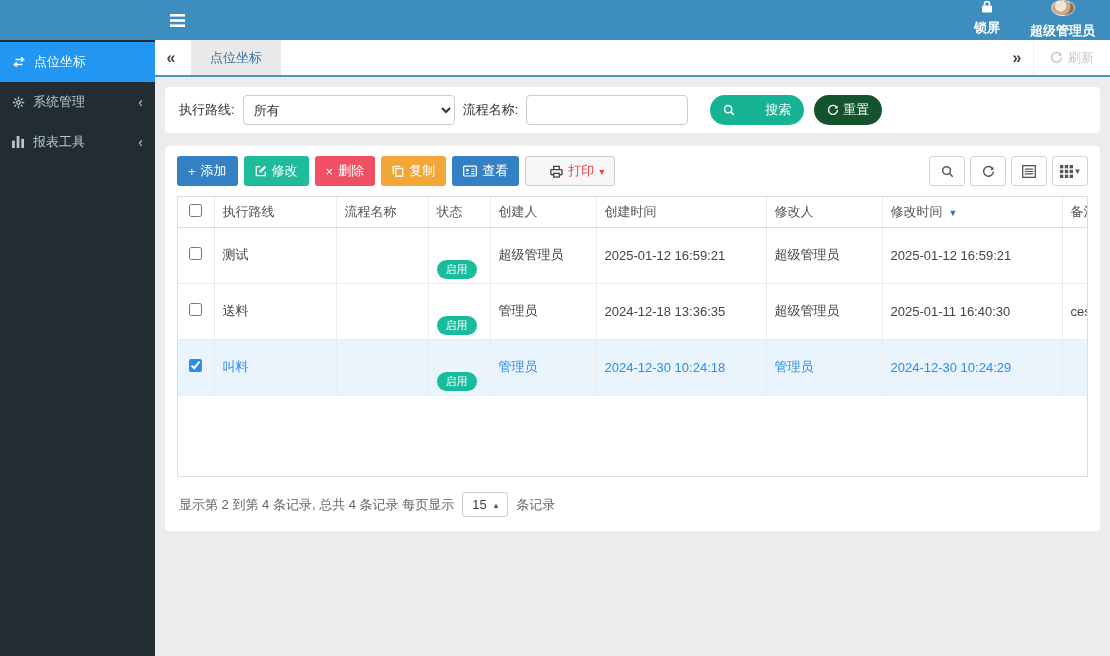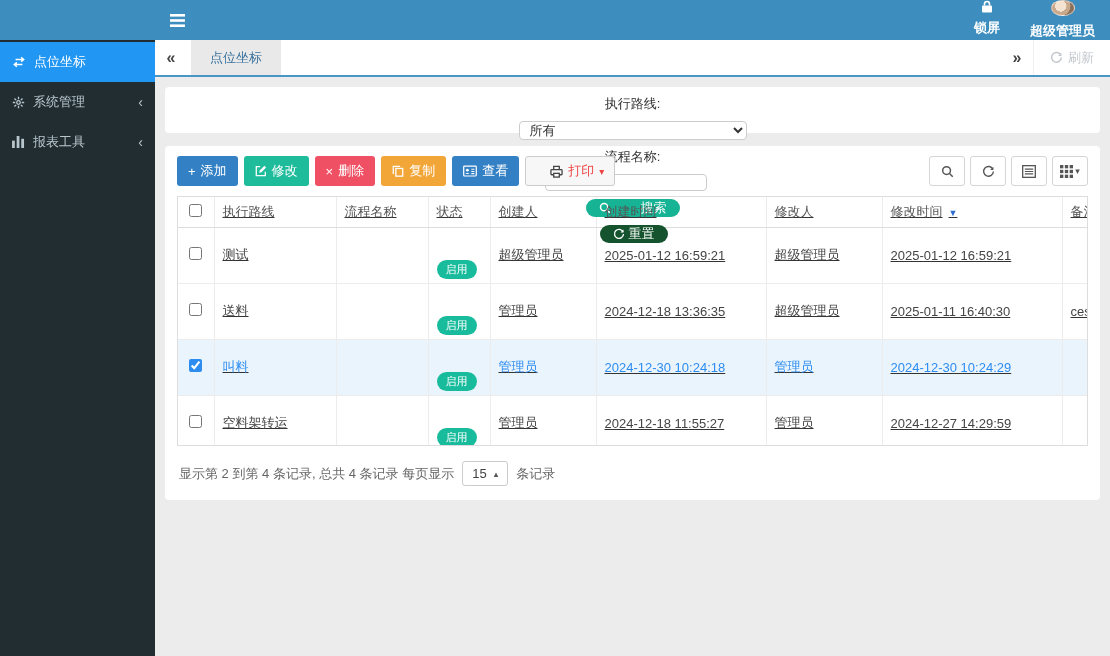--- a/index.html
+++ b/index.html
@@ -31,41 +31,41 @@
 
   
   .content { margin-left:155px; padding-top:40px; height:656px; background:#ececec; }
   .tabbar { height:37px; background:#fff; border-bottom:2px solid #4796c6; display:flex; align-items:stretch; }
   .tab-collapse { width:32px; display:flex; align-items:center; justify-content:center; color:#444; font-size:16px; font-weight:bold; cursor:pointer; }
   .tab { background:#e9e9e9; color:#39719d; padding:0 19px; display:flex; align-items:center; font-size:13px; margin-left:4px; cursor:pointer; }
   .tabbar-right { margin-left:auto; display:flex; align-items:stretch; }
   .refresh-link { display:flex; align-items:center; gap:5px; padding:0 16px; color:#c2c7cd; border-left:1px solid #f0f0f0; cursor:pointer; }
 
   .page { padding:10px; }
-  .card { background:#fff; border-radius:4px;flex-direction:column; }
+  .card { background:#fff; border-radius:4px; }
   .filter-card { height:46px; padding:8px 14px; display:flex; align-items:center; gap:8px; }
   .filter-label { font-size:13px; color:#333; }
-  .filter-select { width:228px; height:30px; border:1px solid #ccc; border-radius:4px; padding:0 6px; font-size:13px; color:#333; background:#fff; }
+  .filter-select { width:212px; height:30px; border:1px solid #ccc; border-radius:4px; padding:0 6px; font-size:13px; color:#333; background:#fff; }
   .filter-input { width:162px; height:30px; border:1px solid #ccc; border-radius:4px; padding:0 8px; font-size:13px; margin-right:14px; }
   .btn-pill { height:30px; border:none; border-radius:16px; padding:0 13px; color:#fff; font-size:13px; display:inline-flex; align-items:center; gap:4px; cursor:pointer; }
   .btn-search { background:#16b394;gap:30px; }
   .btn-reset { background:#14532d; margin-left:2px; }
 
   .main-card { margin-top:13px; padding:10px 12px 12px; }
   .toolbar { display:flex; align-items:center; }
   .btn { height:30px; border:1px solid transparent; border-radius:3px; padding:0 10px; font-size:13px; color:#fff; display:inline-flex; align-items:center; gap:5px; margin-right:6px; cursor:pointer; }
   .btn-add, .btn-view { background:#3380c4; }
   .btn-edit { background:#1fbc9c; }
   .btn-del { background:#ef5064; }
   .btn-copy { background:#f3a638; }
   .btn-print { background:#f7f7f7; border-color:#ccc; color:#ef4444;padding-left:24px; }
   .icon-group { margin-left:auto; display:flex; gap:5px; }
   .icon-btn { width:36px; height:30px; background:#fff; border:1px solid #d5d5d5; border-radius:3px; color:#555; display:flex; align-items:center; justify-content:center; gap:2px; cursor:pointer; }
 
-  .table-wrap { margin-top:10px; border:1px solid #ddd; height:250px; overflow:hidden; background:#fff;text-decoration:underline; }
+  .table-wrap { margin-top:10px; border:1px solid #ddd; height:281px; overflow:hidden; background:#fff; }
   table { width:100%; border-collapse:collapse; table-layout:fixed; font-size:13px; color:#444; }
   th, td { border:1px solid #ececec; height:30px; padding:4px 8px; text-align:left; white-space:nowrap; overflow:hidden; }
   th { font-weight:normal; color:#555; border-bottom:1px solid #ddd; }
   th:first-child, td:first-child { text-align:center; border-left:none; }
   th:last-child, td:last-child { border-right:none; }
   thead th { border-top:none; }
   input[type=checkbox] { width:13px; height:13px; accent-color:#2d8cf0; cursor:pointer; }
   tr.selected { background:#eaf4fd; }
   tr.selected td { color:#2d8cf0; }
   .badge-status { background:#18bc9c; color:#fff; border-radius:10px; padding:2px 9px; font-size:11px; display:inline-block;margin-top:28px; }
@@ -319,31 +319,20 @@
     <td><input type="checkbox" checked="" style=""></td>
     <td>叫料</td>
     <td></td>
     <td><span class="badge-status">启用</span></td>
     <td>管理员</td>
     <td>2024-12-30 10:24:18</td>
     <td>管理员</td>
     <td>2024-12-30 10:24:29</td>
     <td></td>
   </tr>
-              <tr>
-    <td><input type="checkbox" style=""></td>
-    <td>空料架转运</td>
-    <td></td>
-    <td><span class="badge-status">启用</span></td>
-    <td>管理员</td>
-    <td>2024-12-18 11:55:27</td>
-    <td>管理员</td>
-    <td>2024-12-27 14:29:59</td>
-    <td></td>
-  </tr>
             </tbody>
         </table>
       </div>
 
       <div class="pagination-row">
         <span>显示第 2 到第 4 条记录, 总共 4 条记录 每页显示</span>
         <span class="page-size-box">
           <span>15</span>
           <span class="caret-up">▴</span>
         </span>

